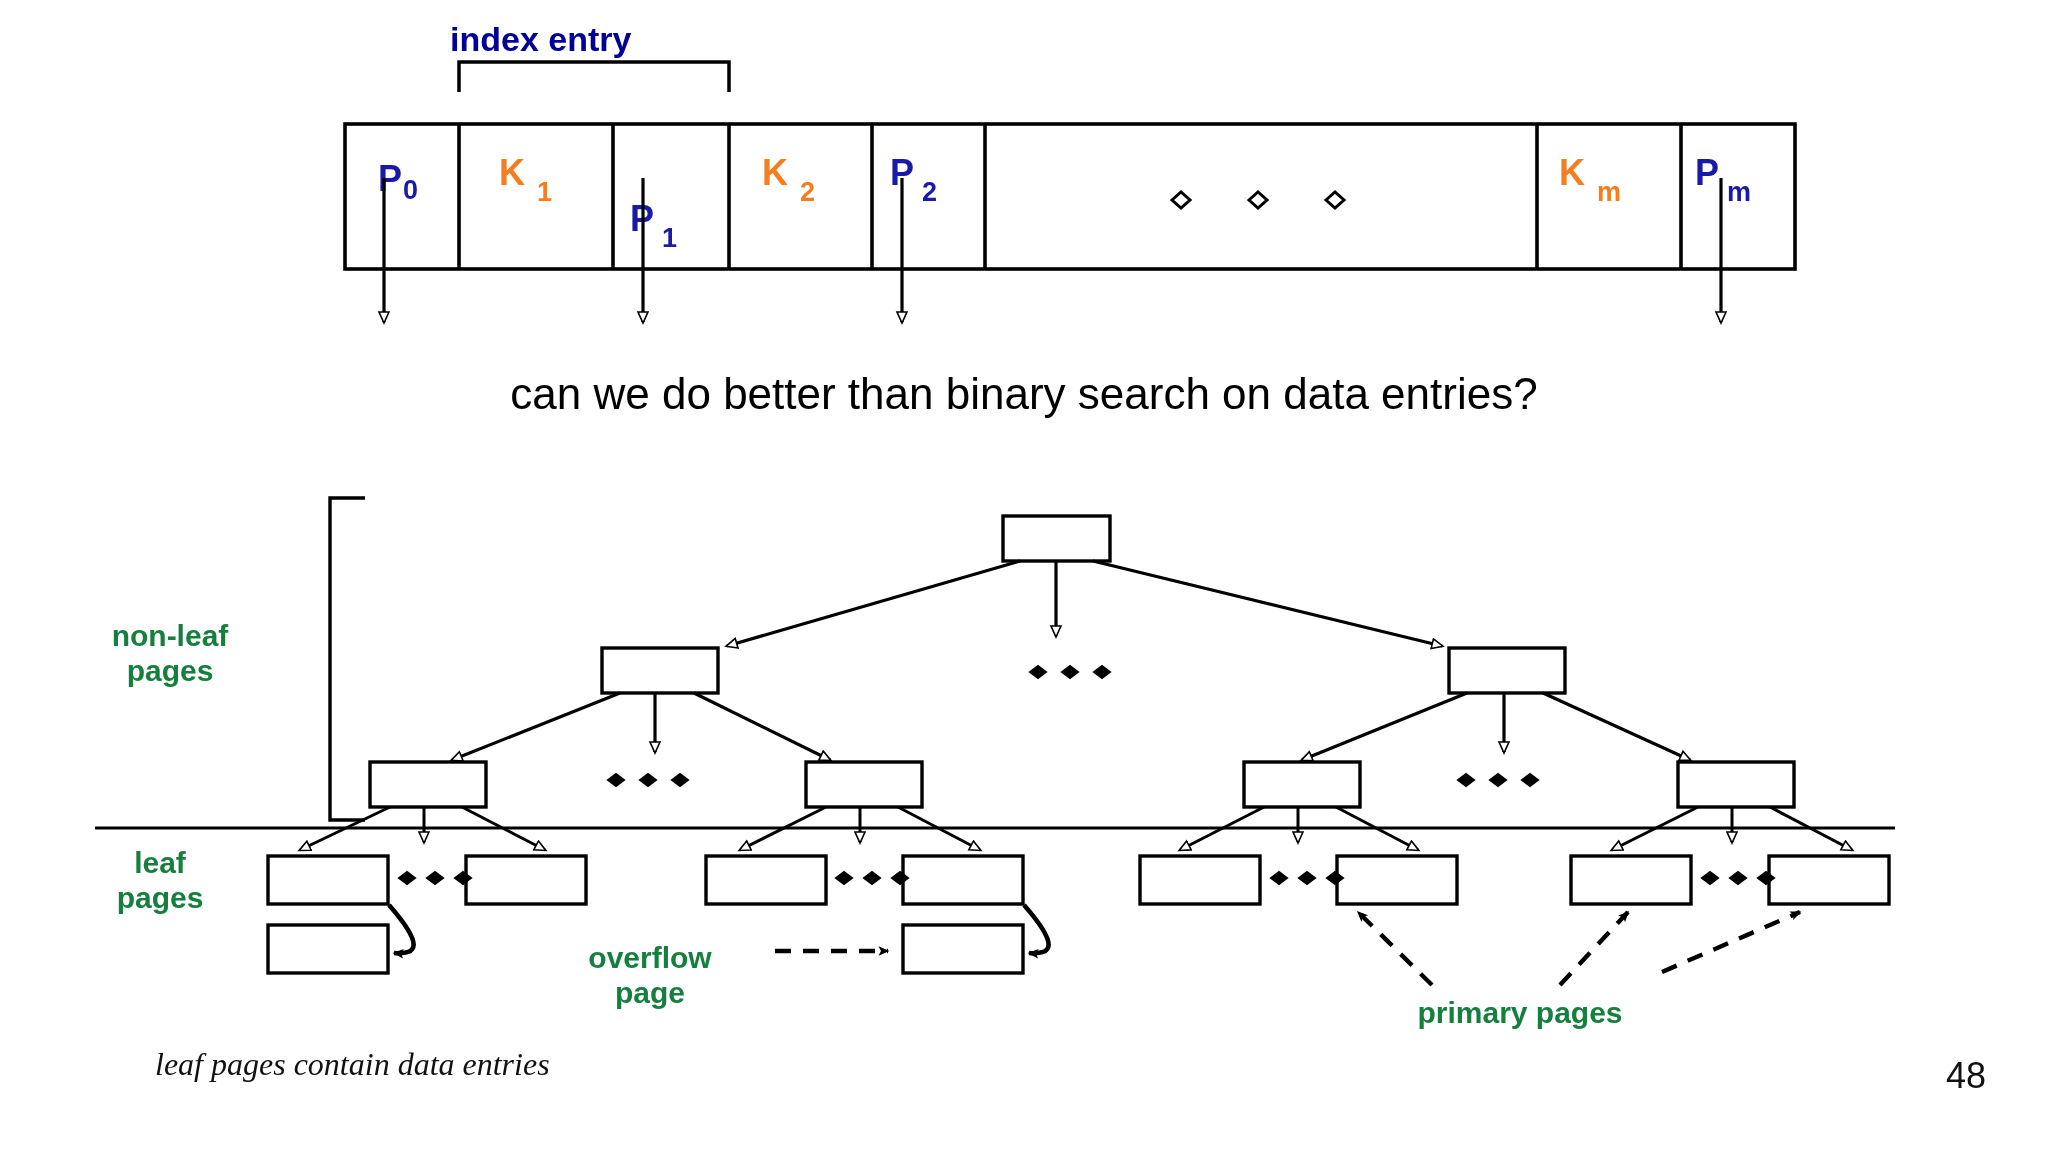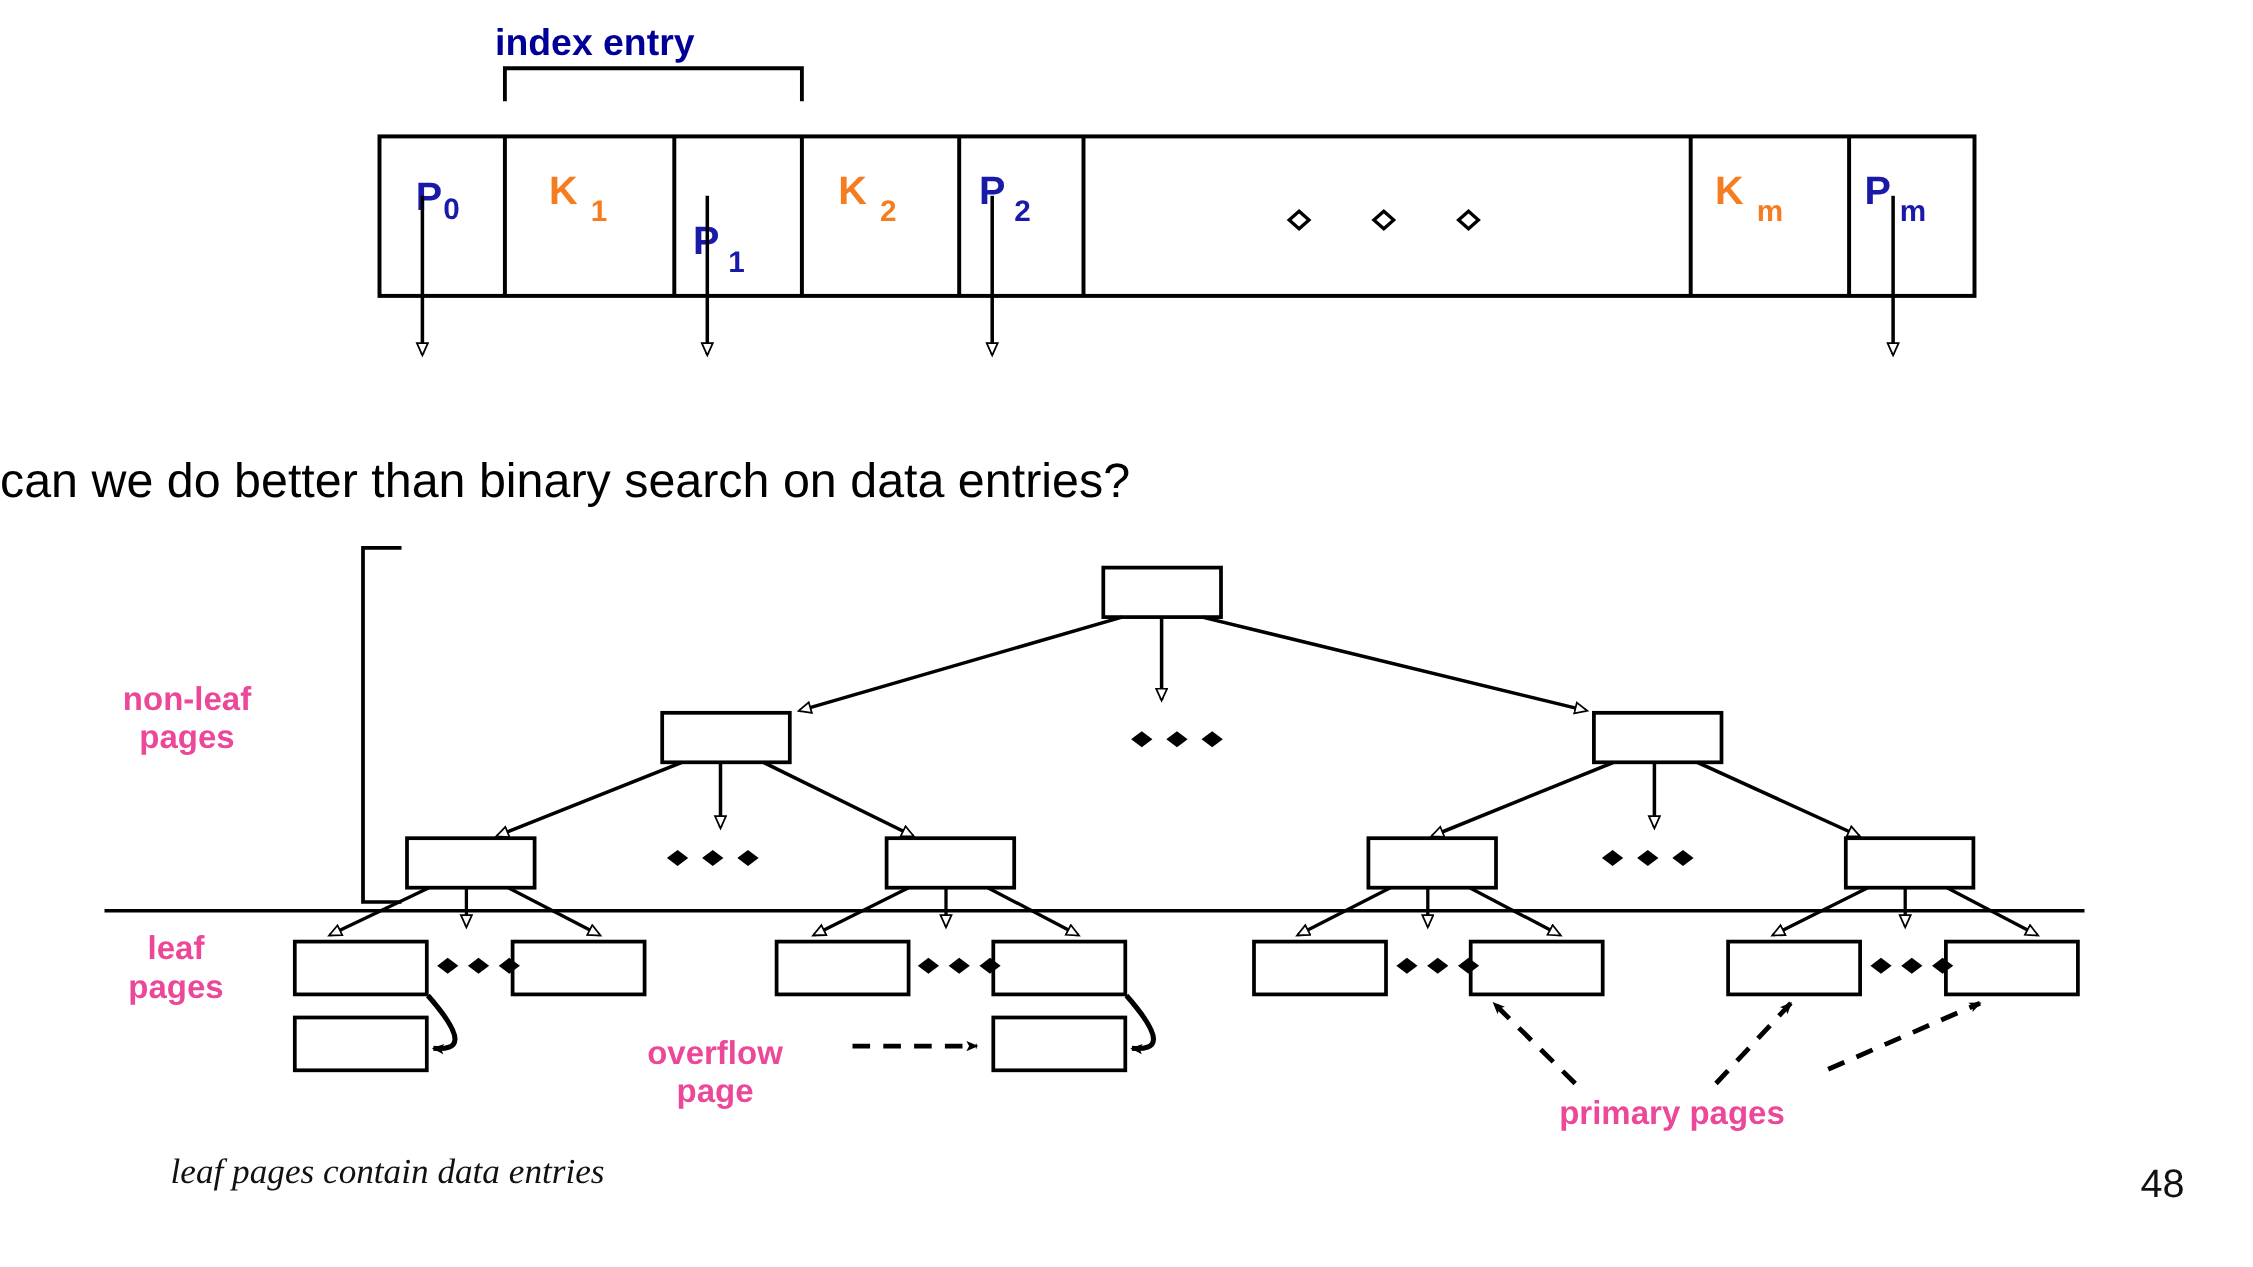--- a/index.html
+++ b/index.html
@@ -17,28 +17,28 @@
   #index-entry-label{left:450px;top:20px;font-size:34px;font-weight:bold;color:#000099;}
 
   
   .cell-lbl{position:absolute;font-weight:bold;white-space:nowrap;}
   .kcol{color:#f57c1f;}
   .pcol{color:#1a1aa8;}
   .base{font-size:36px;}
   .sub{font-size:27px;}
 
   
-  #prose{left:0;top:368px;width:2048px;
+  #prose{left:0;top:368px;width:2048px;text-align:center;
          font-size:44px;color:#000;line-height:1.16;
-         font-family:"Liberation Sans Narrow","Liberation Sans",sans-serif;margin-top:44px;}
+         font-family:"Liberation Sans Narrow","Liberation Sans",sans-serif;}
   #prose .orange{color:#f57c1f;}
   #prose div{white-space:nowrap;}
 
   
-  .sidelabel{font-size:30px;font-weight:bold;color:#ec4899;text-align:center;line-height:1.18;}
+  .sidelabel{font-size:30px;font-weight:bold;color:#15803d;text-align:center;line-height:1.18;}
   #nonleaf-label{left:85px;top:618px;width:170px;}
   #leaf-label{left:85px;top:845px;width:150px;}
   #overflow-label{left:540px;top:940px;width:220px;text-align:center;}
   #primary-label{left:1360px;top:995px;width:320px;text-align:center;}
 
   
   #caption{left:155px;top:1046px;font-size:32px;font-style:italic;
            font-family:"Liberation Serif",serif;color:#111;}
   #pageno{left:1925px;top:1055px;font-size:36px;color:#111;margin-left:21px;}
 </style>

